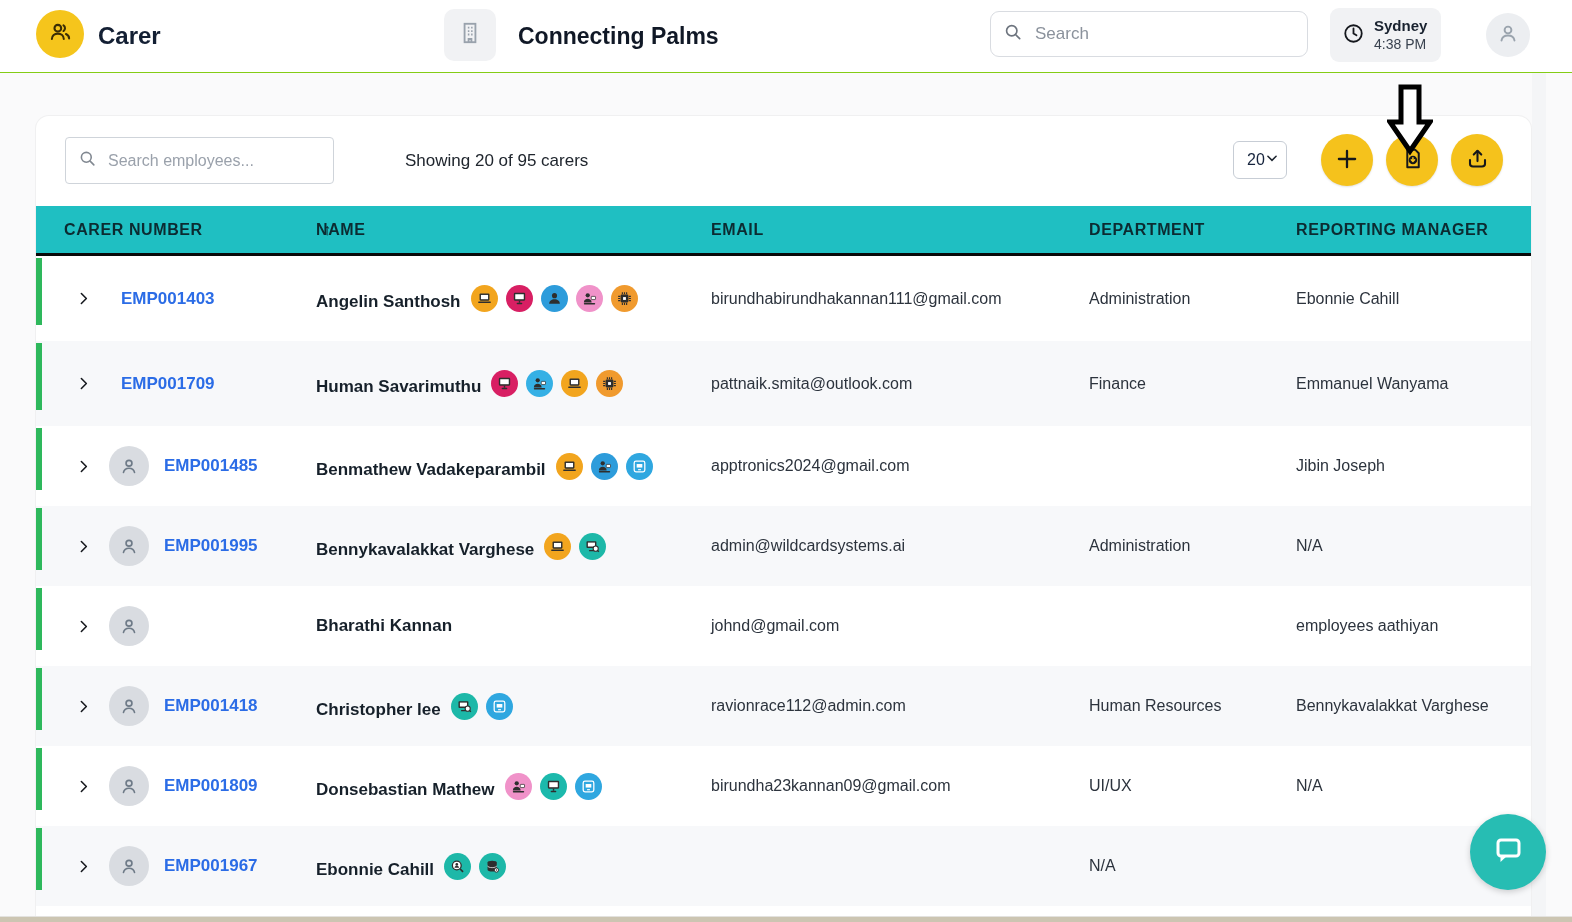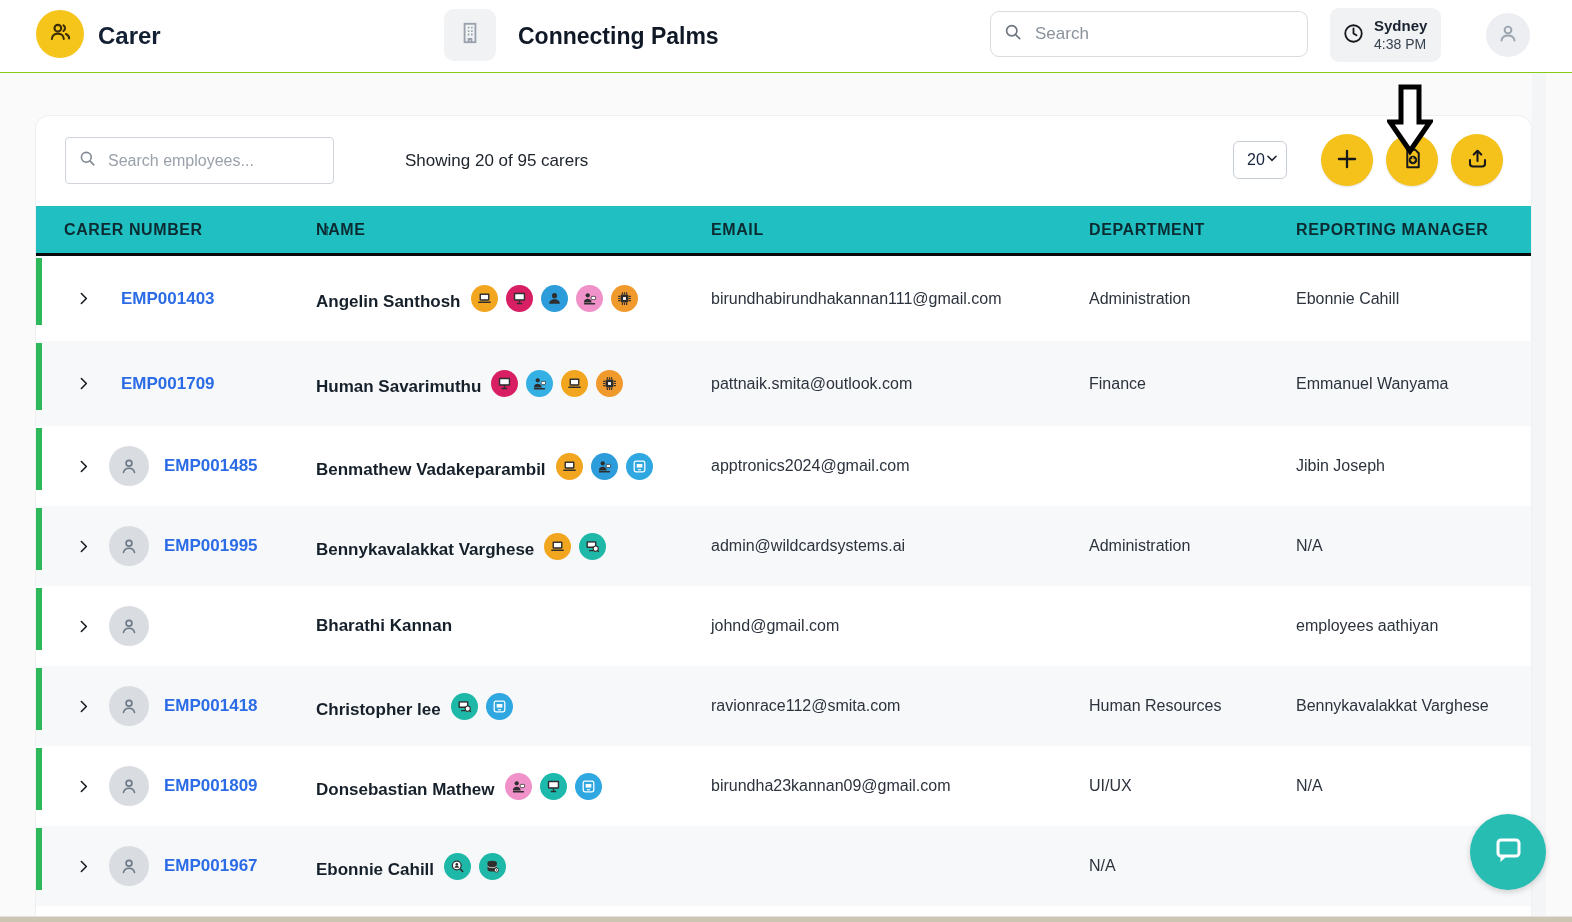--- a/index.html
+++ b/index.html
@@ -461,21 +461,21 @@
               </span>
               <span class="badge" style="background: rgb(47, 167, 224);">
                 <svg viewBox="0 0 24 24">
                   <rect x="4.5" y="4.5" width="15" height="15" rx="2.5" fill="none" stroke="#fff" stroke-width="1.8"></rect>
                   <rect x="8" y="8.5" width="8" height="5" fill="#fff"></rect>
                   <path d="M10 16.5h4" stroke="#fff" stroke-width="1.6"></path>
                 </svg>
               </span>
             </span>
     </div>
-    <div class="cell-text">ravionrace112@smita.com</div>
+    <div class="cell-text">ravionrace112@admin.com</div>
     <div class="cell-text">Human Resources</div>
     <div class="cell-text">Bennykavalakkat Varghese</div>
   </div>
         <div class="row">
     <div class="bar"></div>
     <div class="chev">
       <svg width="17" height="17" viewBox="0 0 24 24" fill="none" stroke="#15181d" stroke-width="2.2" stroke-linecap="round" stroke-linejoin="round">
         <path d="M9 5l7 7-7 7"></path>
       </svg>
     </div>

